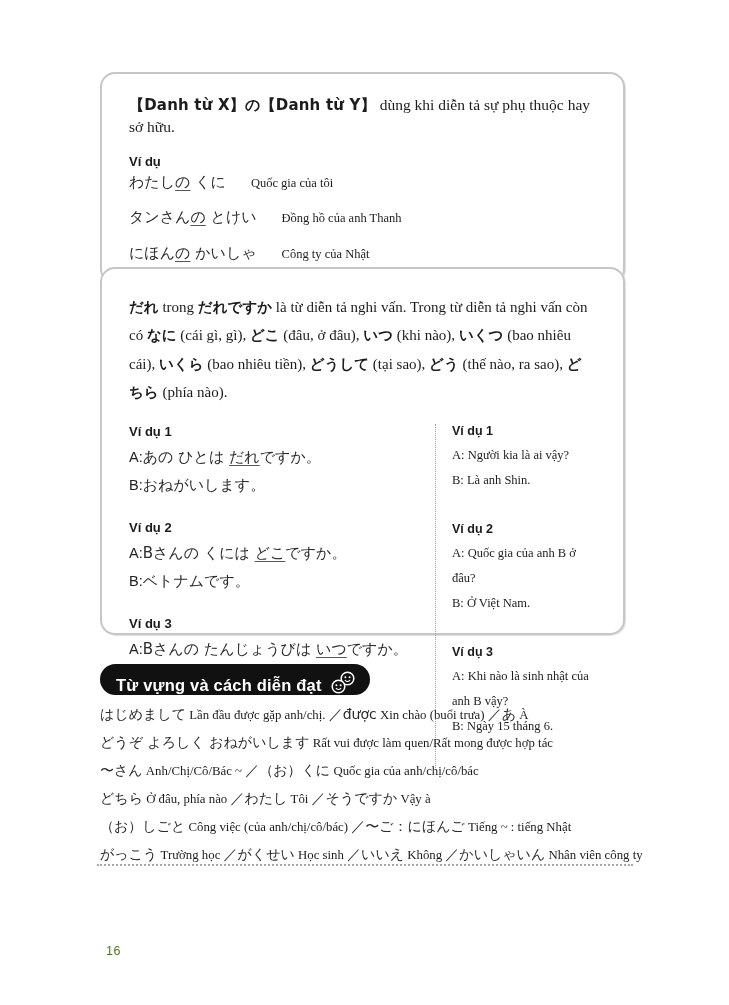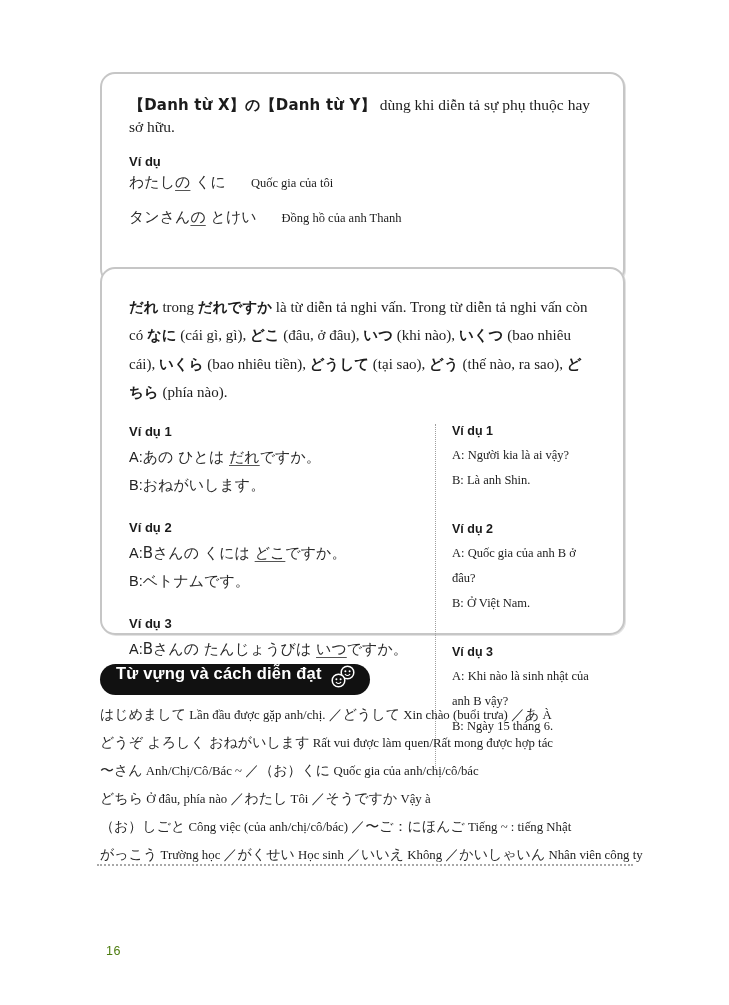--- a/index.html
+++ b/index.html
@@ -51,21 +51,21 @@
   .dialog-line .speaker { font-family:"Liberation Sans","DejaVu Sans",sans-serif; font-size:14.5px; color:#222; }
 
   .ex-group-r { margin-bottom:29px; }
   .ex-group-r .ex-label { font-size:12.5px; margin-bottom:5px; }
   .vi-line { font-family:"Liberation Serif","DejaVu Serif",serif; font-size:12.5px; line-height:2.0; }
 
   
   .pill {
     position:absolute; left:100px; top:664px; height:31px;
     background:#111111; border-radius:16px;
-    display:inline-flex; align-items:flex-start;
+    display:inline-flex; align-items:flex-end;
     padding:0 12px 0 16px; gap:7px;
   }
   .pill-label { color:#ffffff; font-size:16.5px; font-weight:bold; letter-spacing:0.2px; }
   .pill-icon { display:inline-block; width:29px; height:25px; }
 
   
   .vocab { position:absolute; left:100px; top:701px; width:533px; }
   .vocab-line { font-size:12.8px; line-height:27px; white-space:nowrap; }
   .vocab-line .jp { font-size:14px; }
   .vocab-line .vi { font-size:12.8px; }
@@ -87,20 +87,23 @@
   <p class="box-title">
     <span class="jpb">【Danh từ X】の【Danh từ Y】</span><span class="vi"> dùng khi diễn tả sự phụ thuộc hay sở hữu.</span>
   </p>
   <p class="ex-label">Ví dụ</p>
 
   <div class="ex-row">
     <span><span class="jp">わたし</span><span class="jp u">の</span><span class="jp"> くに</span></span><span class="vi gloss">Quốc gia của tôi</span>
   </div>
   <div class="ex-row">
     <span><span class="jp">タンさん</span><span class="jp u">の</span><span class="jp"> とけい</span></span><span class="vi gloss">Đồng hồ của anh Thanh</span>
+  </div>
+  <div class="ex-row">
+    <span><span class="jp">にほん</span><span class="jp u">の</span><span class="jp"> かいしゃ</span></span><span class="vi gloss">Công ty của Nhật</span>
   </div>
 </section>
 
 <section class="gbox" id="box2">
   <p class="intro"><span class="jpb">だれ</span><span class="vi"> trong </span><span class="jpb">だれですか</span><span class="vi"> là từ diễn tả nghi vấn. Trong từ diễn tả nghi vấn còn có </span><span class="jpb">なに</span><span class="vi"> (cái gì, gì), </span><span class="jpb">どこ</span><span class="vi"> (đâu, ở đâu), </span><span class="jpb">いつ</span><span class="vi"> (khi nào), </span><span class="jpb">いくつ</span><span class="vi"> (bao nhiêu cái), </span><span class="jpb">いくら</span><span class="vi"> (bao nhiêu tiền), </span><span class="jpb">どうして</span><span class="vi"> (tại sao), </span><span class="jpb">どう</span><span class="vi"> (thế nào, ra sao), </span><span class="jpb">どちら</span><span class="vi"> (phía nào).</span></p>
 
   <div class="cols">
     <div class="col-left">
 
       <div class="ex-group-l">
@@ -165,21 +168,21 @@
       </g>
       <g fill="none" stroke="#ffffff" stroke-width="1.1" stroke-linecap="round">
         <path d="M16.2 10.4 q2.3 2.2 4.6 0"></path>
         <path d="M7.2 18.4 q2.3 2.2 4.6 0"></path>
       </g>
     </svg>
   </span>
 </div>
 
 <div class="vocab">
-  <p class="vocab-line"><span class="jp">はじめまして</span><span class="vi"> Lần đầu được gặp anh/chị. </span><span class="jp">／どうして</span><span class="vi"> Xin chào (buổi trưa) </span><span class="jp">／あ</span><span class="vi"> À</span></p>
+  <p class="vocab-line"><span class="jp">はじめまして</span><span class="vi"> Lần đầu được gặp anh/chị. </span><span class="jp">／được</span><span class="vi"> Xin chào (buổi trưa) </span><span class="jp">／あ</span><span class="vi"> À</span></p>
   <p class="vocab-line"><span class="jp">どうぞ よろしく おねがいします</span><span class="vi"> Rất vui được làm quen/Rất mong được hợp tác</span></p>
   <p class="vocab-line"><span class="jp">〜さん</span><span class="vi"> Anh/Chị/Cô/Bác ~ </span><span class="jp">／（お）くに</span><span class="vi"> Quốc gia của anh/chị/cô/bác</span></p>
   <p class="vocab-line"><span class="jp">どちら</span><span class="vi"> Ở đâu, phía nào </span><span class="jp">／わたし</span><span class="vi"> Tôi </span><span class="jp">／そうですか</span><span class="vi"> Vậy à</span></p>
   <p class="vocab-line"><span class="jp">（お）しごと</span><span class="vi"> Công việc (của anh/chị/cô/bác) </span><span class="jp">／〜ご：にほんご</span><span class="vi"> Tiếng ~ : tiếng Nhật</span></p>
   <p class="vocab-line"><span class="jp">がっこう</span><span class="vi"> Trường học </span><span class="jp">／がくせい</span><span class="vi"> Học sinh </span><span class="jp">／いいえ</span><span class="vi"> Không </span><span class="jp">／かいしゃいん</span><span class="vi"> Nhân viên công ty</span></p>
 </div>
 
 <div class="dotted-rule"></div>
 
 <div class="page-num">16</div>

